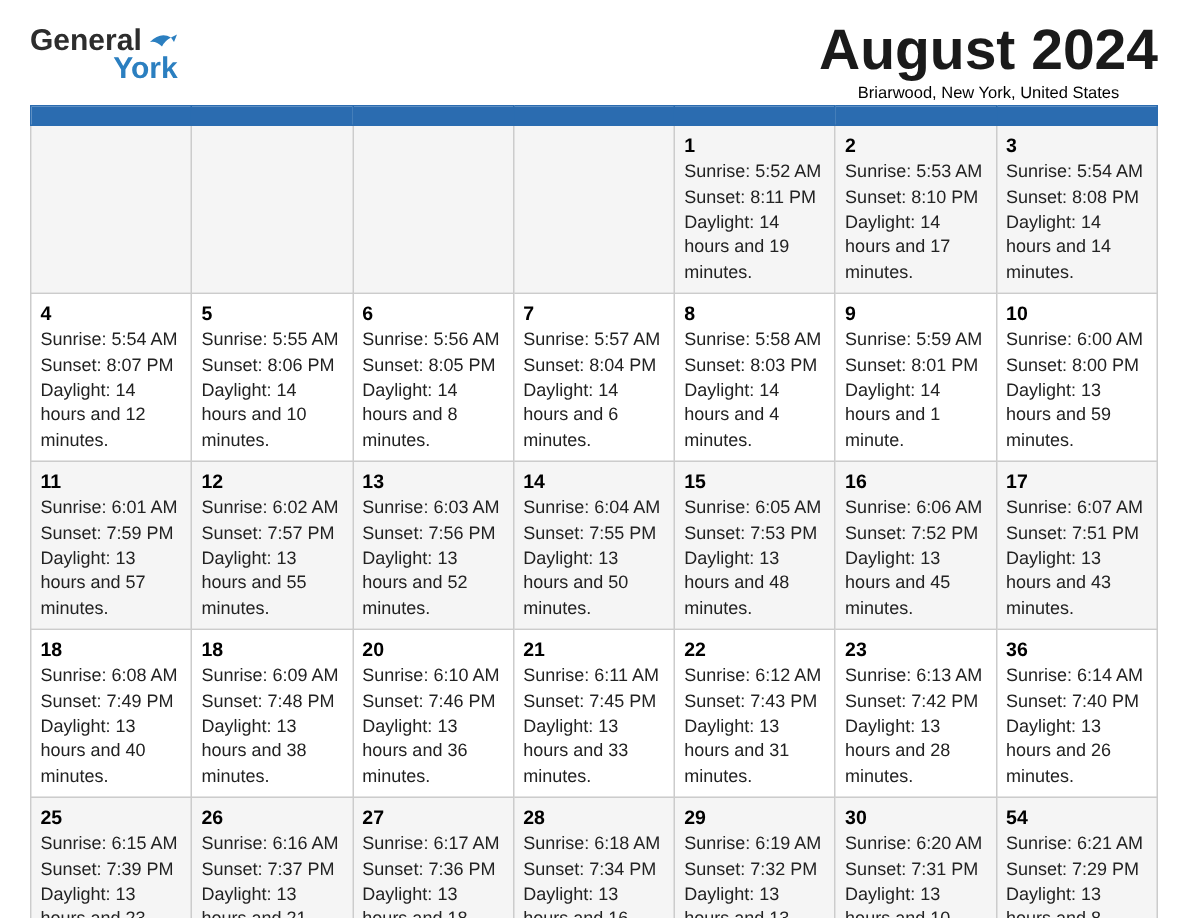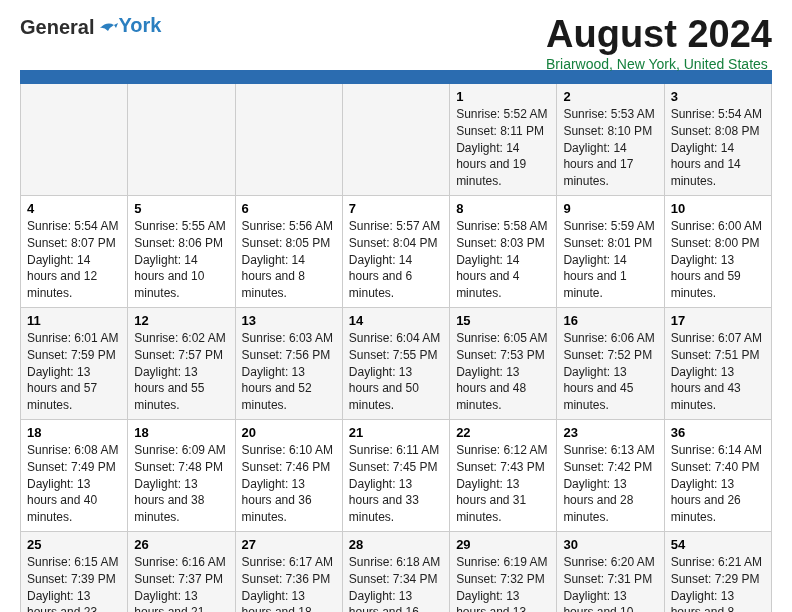--- a/index.html
+++ b/index.html
@@ -46,21 +46,21 @@
     }
     .cell-text {
       font-size: 12px;
       color: #222;
       line-height: 1.4;
     }
   </style>
 </head>
 <body>
 
-<div style="position:absolute;top:16px;left:20px;display:flex;align-items:center;" data-name="logo-container">
+<div style="position:absolute;top:16px;left:20px;display:flex;flex-direction:column;align-items:flex-end;" data-name="logo-container">
   <div style="display:flex;align-items:center;" data-name="logo-row1">
     <span style="font-size:20px;font-weight:bold;color:#2d2d2d;" data-name="logo-general">General</span>
     <svg width="22" height="18" viewBox="0 0 22 18" style="margin-left:2px;" data-name="logo-bird-svg">
       <path d="M4 9 Q11 2 18 6 Q14 8 12 12 Q8 8 4 9Z" fill="#2b7fc0"></path>
       <path d="M18 6 L22 4 L20 9Z" fill="#2b7fc0"></path>
     </svg>
   </div>
   <div style="font-size:20px;font-weight:bold;color:#2b7fc0;margin-top:-4px;" data-name="logo-blue">York</div>
 </div>
 
@@ -221,16 +221,16 @@
 <style>
   body { padding-top: 70px; }
   [data-name="logo-container"] {
     z-index: 10;
   }
   
   tbody tr:nth-child(odd) td { background: #f5f5f5; }
   tbody tr:nth-child(even) td { background: #fff; }
 </style>
 
-<div style="position:absolute;top:14px;right:20px;text-align:left;" data-name="title-fixed">
+<div style="position:absolute;top:14px;right:20px;text-align:center;" data-name="title-fixed">
   <div style="font-size:38px;font-weight:bold;color:#1a1a1a;line-height:1.1;" data-name="main-title-fixed">August 2024</div>
-  <div style="font-size:14px;color:#15803d;" data-name="subtitle-fixed">Briarwood, New York, United States</div>
+  <div style="font-size:11px;color:#000000;" data-name="subtitle-fixed">Briarwood, New York, United States</div>
 </div>
 
 </body></html>

